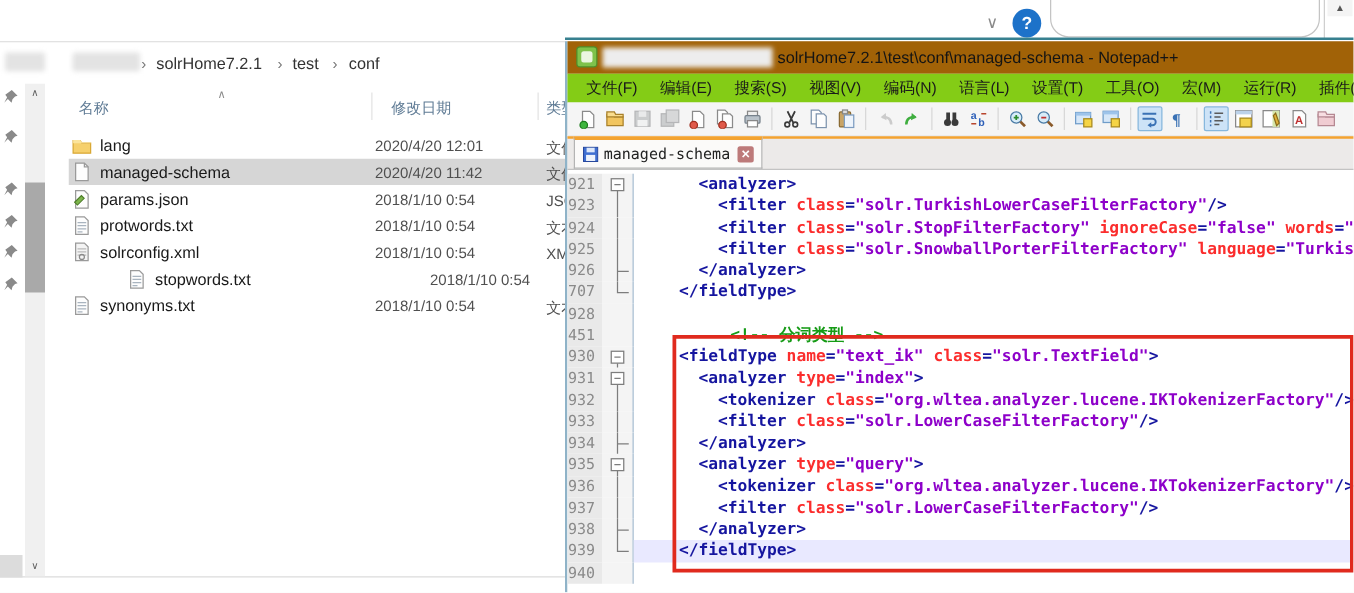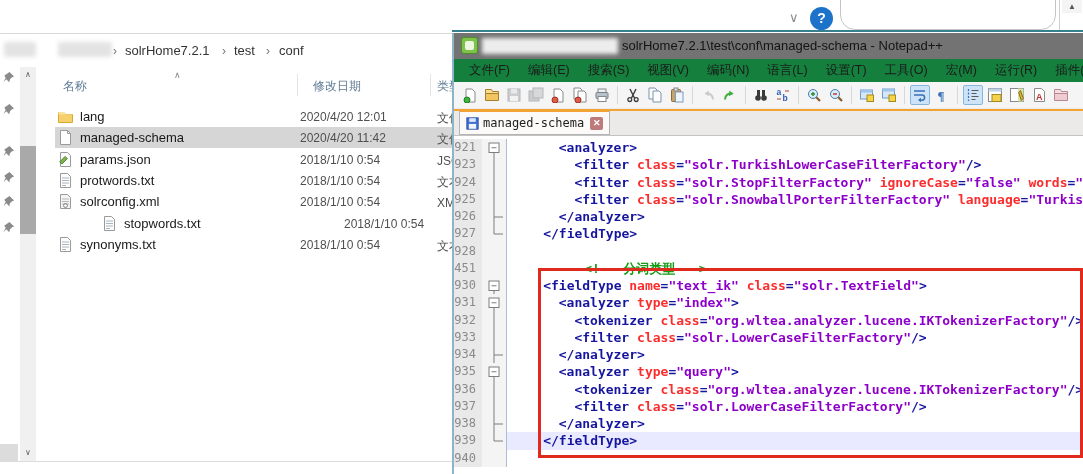--- a/index.html
+++ b/index.html
@@ -39,29 +39,29 @@
   .nav-scroll { position:absolute; left:20px; top:33px; width:16px; height:394px; background:#f0f0f0; }
   .nav-up, .nav-down { position:absolute; left:20px; width:16px; height:14px; background:#f0f0f0;
                        color:#606060; font-size:8px; text-align:center; line-height:14px; }
   .nav-up { top:34px; } .nav-down { top:412px; }
   .nav-thumb { position:absolute; left:20px; top:112px; width:16px; height:88px; background:#a9a9a9; }
   .corner-block { position:absolute; left:0; top:410px; width:18px; height:18px; background:#dcdcdc; }
 
   
   #npp { position:absolute; left:452px; top:33px; width:631px; height:441px; background:#f7f7f7;
          border-left:2px solid #8fb3c8; }
-  .npp-title { position:absolute; left:0; top:0; width:100%; height:26px; background:#737373; }
+  .npp-title { position:absolute; left:0; top:0; width:100%; height:26px; background:#a16207; }
   .npp-icon { position:absolute; left:7px; top:4px; width:17px; height:17px; border-radius:3px;
               background:#7ec24b; border:1px solid #4e8f2a; }
   .npp-icon:after { content:""; position:absolute; left:3px; top:3px; width:9px; height:9px;
                     background:#eaf6e0; border-radius:2px; }
   .title-blur { position:absolute; left:28px; top:5px; width:136px; height:16px; background:#ededed;
                 filter:blur(2px); }
   .title-text { position:absolute; left:168px; top:5px; font-size:13px; color:#141414; white-space:nowrap; }
-  .npp-menu { position:absolute; left:0; top:26px; width:100%; height:23px; background:#15803d;
+  .npp-menu { position:absolute; left:0; top:26px; width:100%; height:23px; background:#84cc16;
               display:flex; align-items:center; padding-left:6px; }
   .menu-item { font-size:12.5px; color:#1a1a1a; padding:2px 9px; white-space:nowrap; }
   .npp-toolbar { position:absolute; left:0; top:49px; width:100%; height:27px; background:#f5f5f5;
                  display:flex; align-items:center; padding-left:5px; border-bottom:1px solid #ebebeb; }
   .tb-icon { width:20px; height:20px; margin:0 1px; display:flex; align-items:center; justify-content:center;
              border:1px solid transparent; border-radius:2px; }
   .tb-icon.disabled { opacity:.45; filter:grayscale(.8); }
   .tb-icon.toggled { background:#cde3f7; border-color:#86b7dd; }
   .tb-sep { width:1px; height:18px; background:#d8d8d8; margin:0 4px; }
   .npp-tabbar { position:absolute; left:0; top:76px; width:100%; height:27px; background:#eceae9;
@@ -484,21 +484,21 @@
           <div class="code-row">
             <div class="ln">926</div>
             <div class="fold">
               <svg width="25" height="18" viewBox="0 0 25 18">
                 <path d="M12 0V18M12 9h9" stroke="#7d7d7d" fill="none"></path>
               </svg>
             </div>
             <div class="code" style="padding-left: 51.8px;"><span class="seg-t">&lt;/analyzer&gt;</span></div>
           </div>
           <div class="code-row">
-            <div class="ln">927</div>
+            <div class="ln">707</div>
             <div class="fold">
               <svg width="25" height="18" viewBox="0 0 25 18">
                 <path d="M12 0V9h9" stroke="#7d7d7d" fill="none"></path>
               </svg>
             </div>
             <div class="code" style="padding-left: 36.2px;"><span class="seg-t">&lt;/fieldType&gt;</span></div>
           </div>
           <div class="code-row">
             <div class="ln">928</div>
             <div class="fold">

